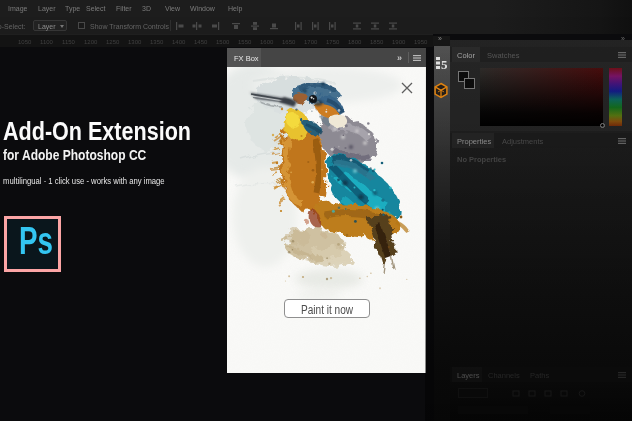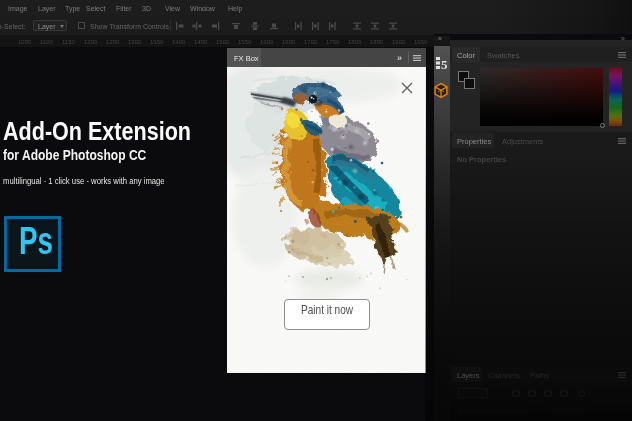--- a/index.html
+++ b/index.html
@@ -95,21 +95,21 @@
         <span class="abs" style="left:370px;">1850</span>
         <span class="abs" style="left:392px;">1900</span>
         <span class="abs" style="left:414px;">1950</span>
     </div>
   </div>
 
   <div class="abs" style="left:3px;top:117px;font-size:25px;font-weight:bold;color:#fbfbfb;transform:scaleX(0.862);transform-origin:0 0;white-space:nowrap;">Add-On Extension</div>
   <div class="abs" style="left:3px;top:147px;font-size:14.5px;font-weight:bold;color:#f2f2f2;transform:scaleX(0.83);transform-origin:0 0;white-space:nowrap;">for Adobe Photoshop CC</div>
   <div class="abs" style="left:3px;top:175px;font-size:9.5px;color:#e6e6e6;transform:scaleX(0.81);transform-origin:0 0;white-space:nowrap;">multilingual - 1 click use - works with any image</div>
 
-  <div class="abs" style="left:4px;top:216px;width:57px;height:56px;border:3px solid #0369a1;background:#0a161c;text-align:center;">
+  <div class="abs" style="left:4px;top:216px;width:57px;height:56px;border:3px solid #fca5a5;background:#0a161c;text-align:center;">
     <div class="abs" style="left:12px;top:3px;font-size:38px;font-weight:bold;color:#33c5f1;line-height:1;transform:scaleX(0.73);transform-origin:0 0;">Ps</div>
   </div>
 
   <div class="abs" style="left:227px;top:48px;width:199px;height:325px;border-radius:20px;">
 
     <div class="abs" style="left:0;top:0;width:199px;height:19px;background:#454545;">
       <div class="abs" style="left:0;top:0;width:34px;height:19px;background:#535353;"></div>
       <div class="abs" style="left:7px;top:5.5px;font-size:7.5px;color:#e8e8e8;">FX Box</div>
       <div class="abs" style="left:170px;top:5px;font-size:9px;font-weight:bold;color:#c4c4c4;">»</div>
       <div class="abs" style="left:181px;top:4px;width:1px;height:11px;background:#5e5e5e;"></div>
@@ -312,21 +312,21 @@
         <circle cx="46" cy="68" r="1.2" fill="#d5a23a" opacity="0.85"></circle>
         <circle cx="162" cy="180" r="1.2" fill="#6b4418" opacity="0.85"></circle>
         <circle cx="120" cy="168" r="1.3" fill="#a06a16" opacity="0.9"></circle>
         <circle cx="76" cy="210" r="1.1" fill="#b89a62" opacity="0.8"></circle>
       </svg>
 
       <svg class="abs" style="left:174px;top:14.5px;" width="12" height="12" viewBox="0 0 12 12">
         <path d="M1,1 L11,11 M11,1 L1,11" stroke="#5e5e5e" stroke-width="1.3" fill="none"></path>
       </svg>
 
-      <div class="abs" style="left:57px;top:232px;width:86px;height:31px;border:1px solid #8f8f8f;border-radius:4px;background:#fff;text-align:center;">
+      <div class="abs" style="left:57px;top:232px;width:86px;height:19px;border:1px solid #8f8f8f;border-radius:4px;background:#fff;text-align:center;">
         <span style="display:inline-block;font-size:12px;color:#4d4d4d;line-height:19px;transform:scaleX(0.84);transform-origin:50% 50%;">Paint it now</span>
       </div>
     </div>
   </div>
 
   <div class="abs" style="left:433px;top:36px;width:17px;height:10px;background:#161616;">
     <div class="abs" style="left:5px;top:-1px;font-size:7px;color:#8a8a8a;">»</div>
   </div>
   <div class="abs" style="left:621px;top:35px;font-size:7px;color:#6e6e6e;">»</div>
   <div class="abs" style="left:434px;top:46px;width:16px;height:375px;background:linear-gradient(to bottom,#535353 0%,#474747 12%,#333 30%,#1f1f1f 50%,#141414 75%,#0e0e0e 100%);">

